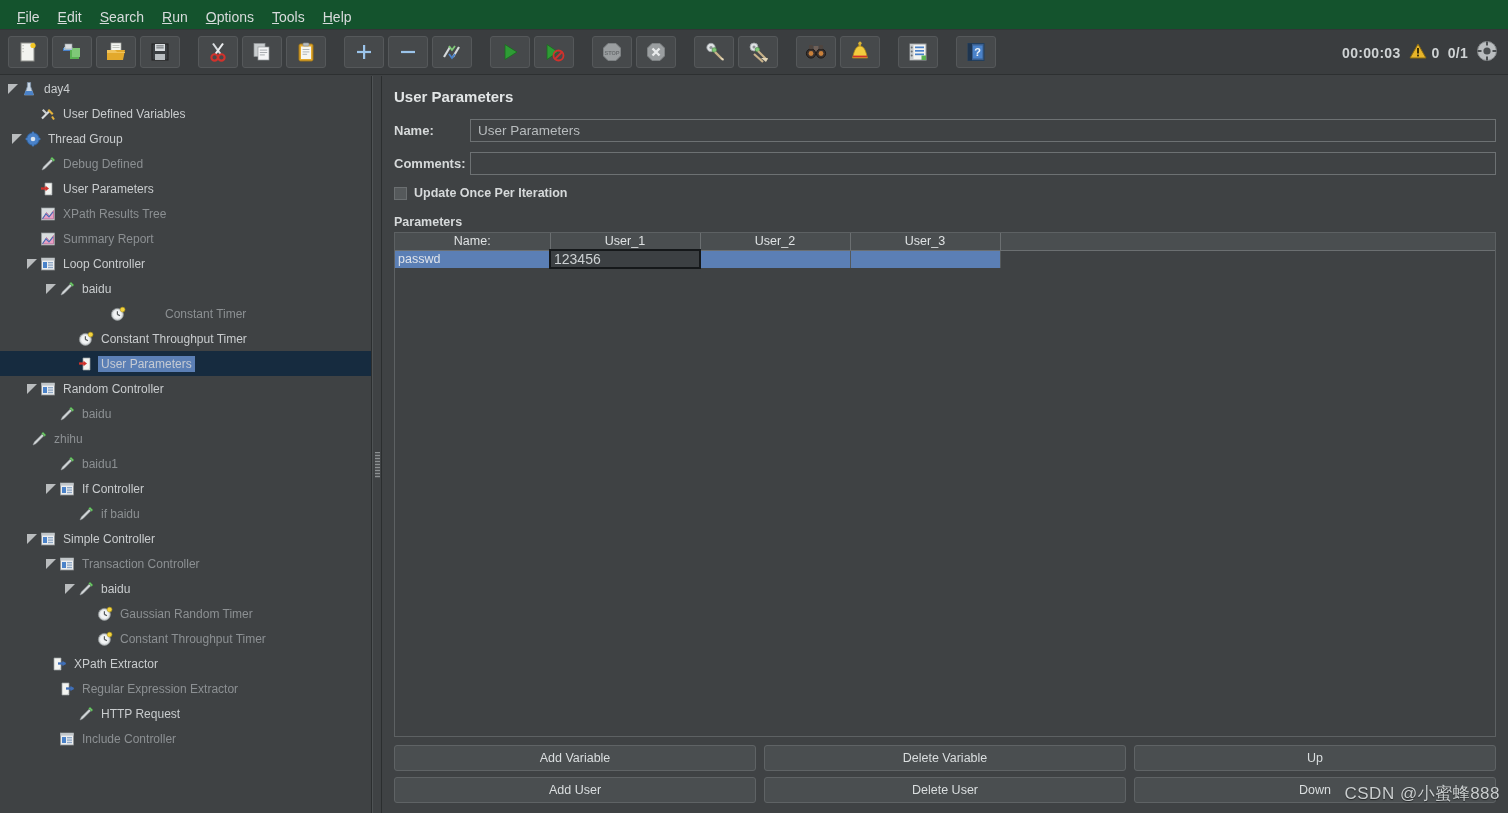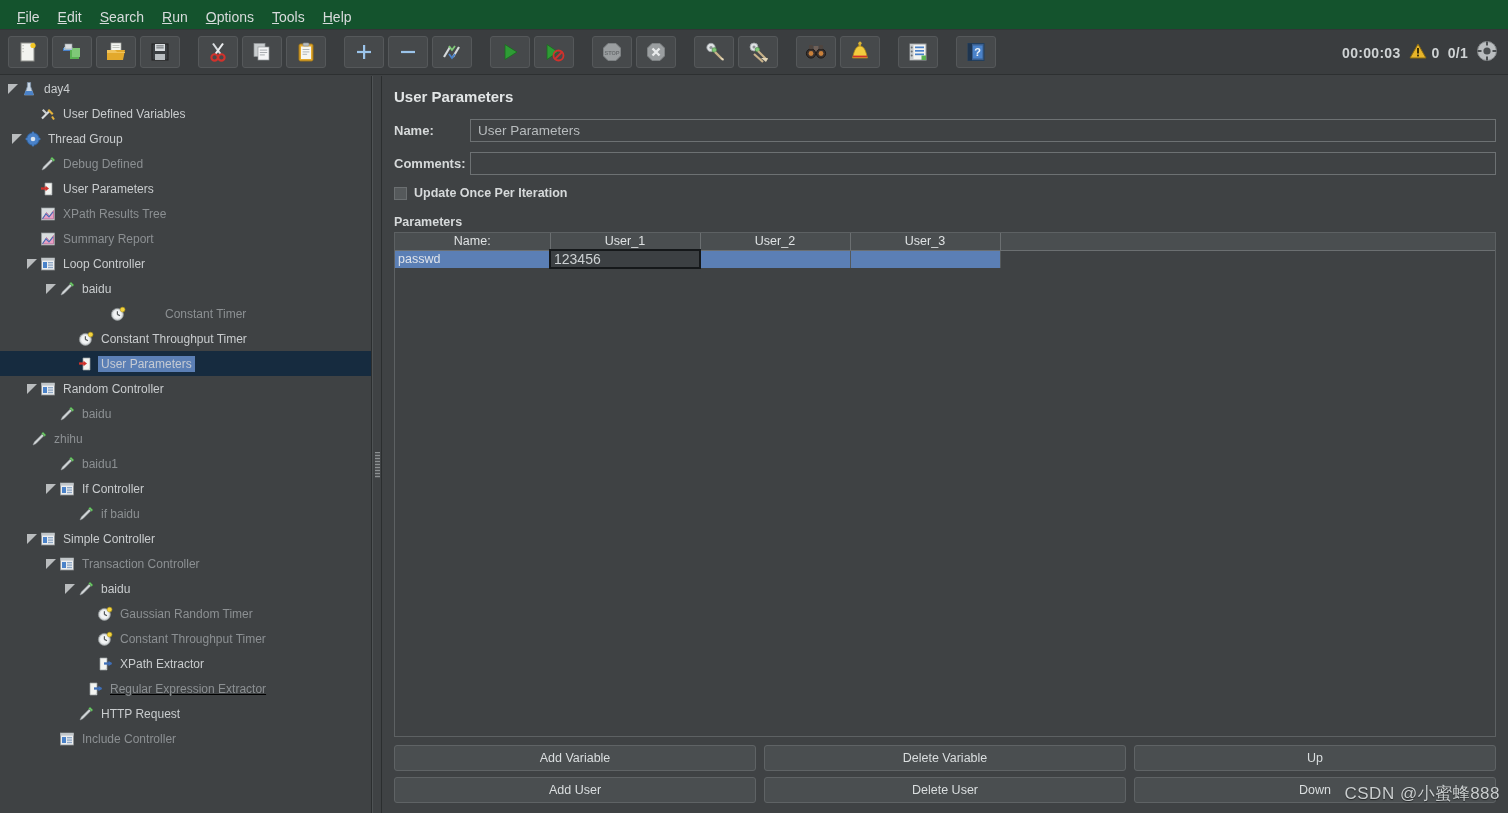--- a/index.html
+++ b/index.html
@@ -842,35 +842,35 @@
         <span class="tree-ico">
           <svg width="16" height="16" viewBox="0 0 16 16">
             <circle cx="7.4" cy="8.4" r="6" fill="#d5d9db" stroke="#8a8f91" stroke-width=".8"></circle>
             <circle cx="7.4" cy="8.4" r="4.3" fill="#f1f3f4"></circle>
             <path d="M7.4 8.4 L7.4 5.2 M7.4 8.4 L10 9.8" stroke="#55595b" stroke-width="1.2"></path>
             <circle cx="12.6" cy="3.6" r="2.4" fill="#f3d23e" stroke="#b59c17" stroke-width=".6"></circle>
           </svg>
         </span>
         <span class="tree-label dim">Constant Throughput Timer</span>
       </div>
-      <div class="tree-row" style="padding-left: 82px;">
+      <div class="tree-row" style="padding-left: 36px;">
         <span class="twisty none">
           <i></i>
         </span>
         <span class="tree-ico">
           <svg width="16" height="16" viewBox="0 0 16 16">
             <path d="M3 2h7v12H3z" fill="#f3f4f1" stroke="#9a9ea0" stroke-width=".7"></path>
             <path d="M10 11.5 L10 14 L7.5 14 Z" fill="#c5c9cb"></path>
             <path d="M7 7.5 L14.5 7.5" stroke="#3f6fb8" stroke-width="2.3"></path>
             <path d="M11.5 4.8 L15 7.5 L11.5 10.2 Z" fill="#3f6fb8"></path>
           </svg>
         </span>
         <span class="tree-label">XPath Extractor</span>
       </div>
-      <div class="tree-row" style="padding-left: 72px; text-decoration: underline;">
+      <div class="tree-row" style="padding-left: 44px;">
         <span class="twisty none">
           <i></i>
         </span>
         <span class="tree-ico">
           <svg width="16" height="16" viewBox="0 0 16 16">
             <path d="M3 2h7v12H3z" fill="#f3f4f1" stroke="#9a9ea0" stroke-width=".7"></path>
             <path d="M10 11.5 L10 14 L7.5 14 Z" fill="#c5c9cb"></path>
             <path d="M7 7.5 L14.5 7.5" stroke="#3f6fb8" stroke-width="2.3"></path>
             <path d="M11.5 4.8 L15 7.5 L11.5 10.2 Z" fill="#3f6fb8"></path>
           </svg>

